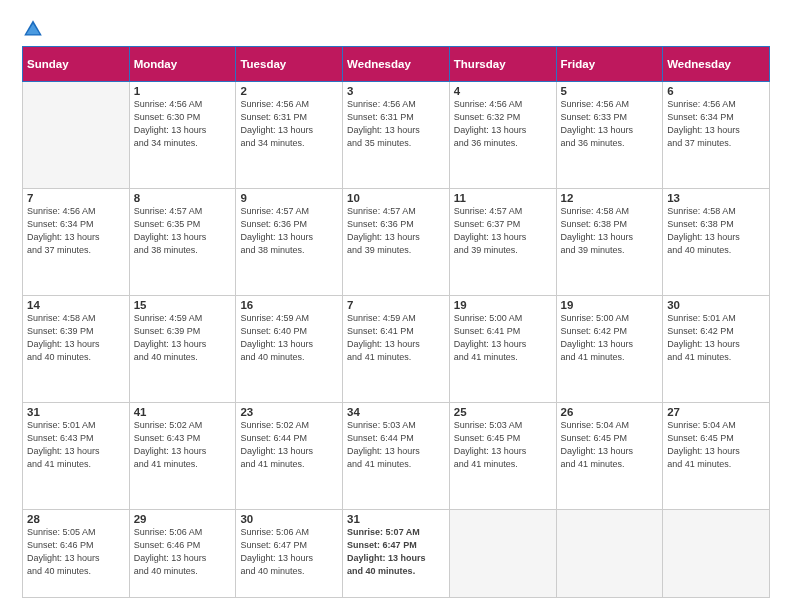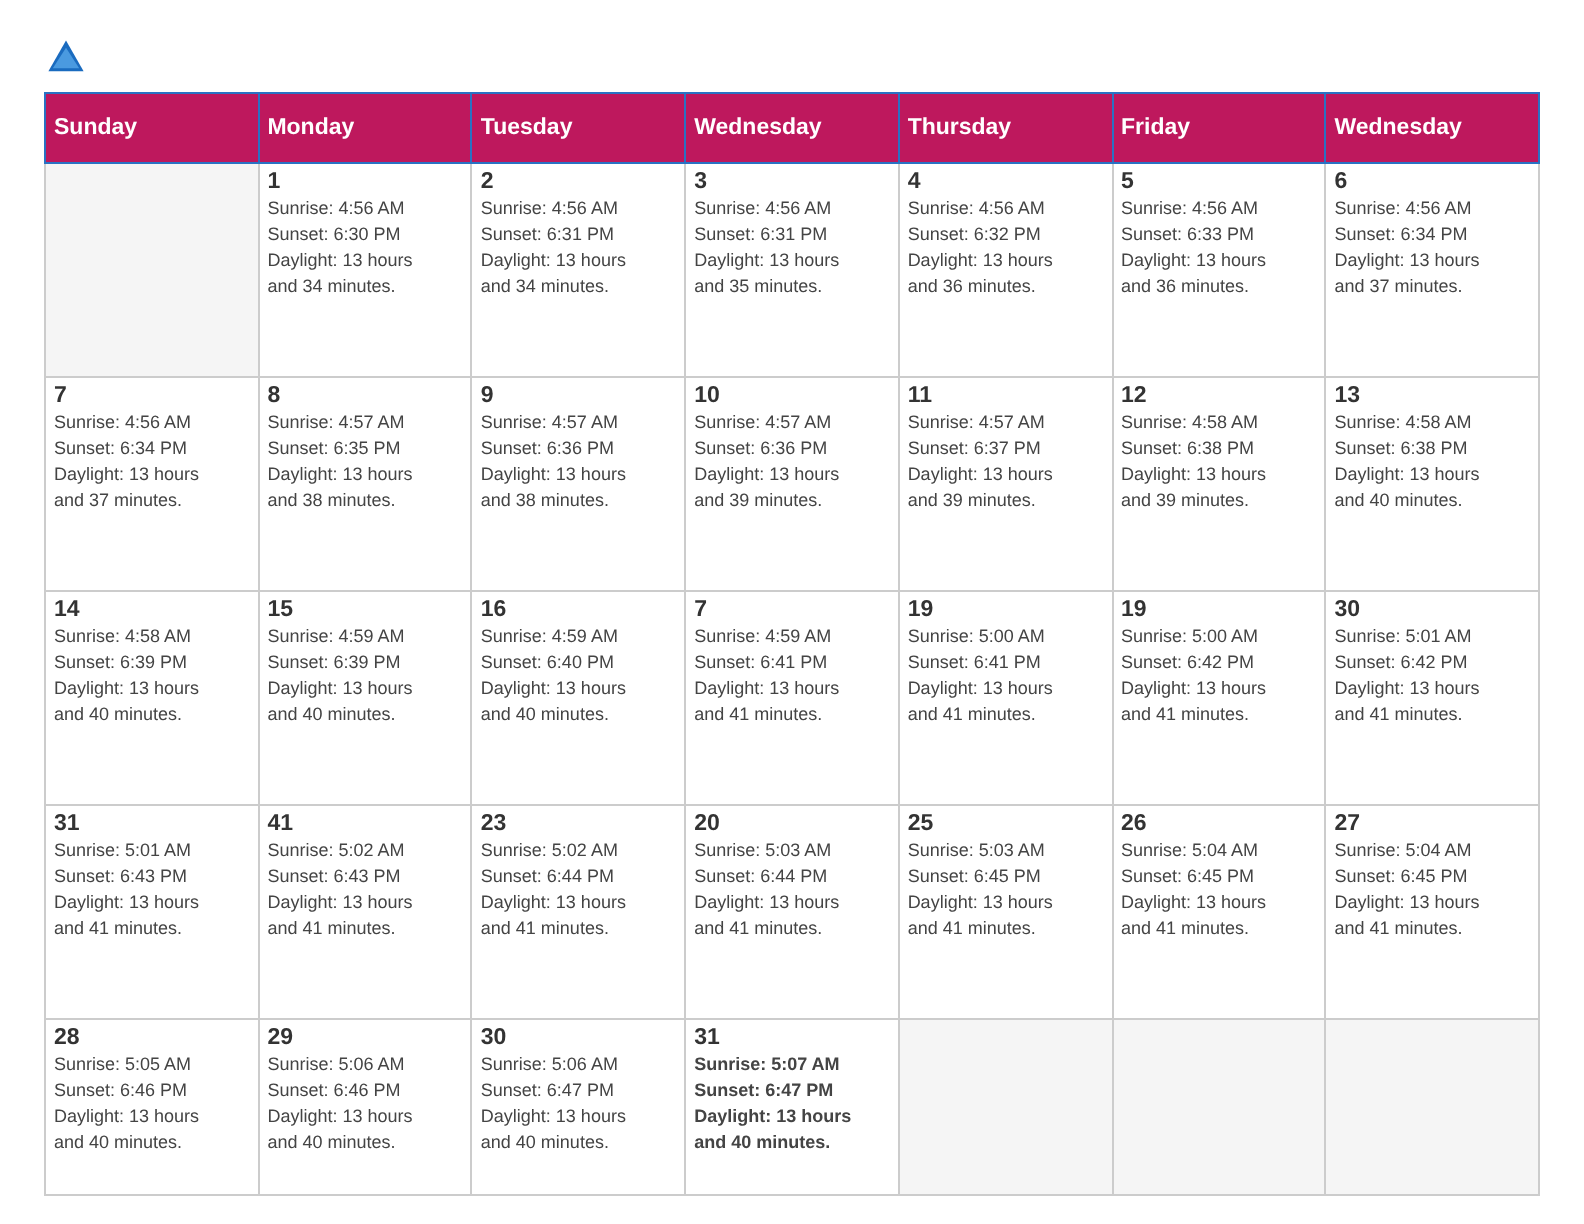--- a/index.html
+++ b/index.html
@@ -299,21 +299,21 @@
 and 41 minutes.</div>
           </td>
           <td>
             <span class="day-num">23</span>
             <div class="day-info" style="white-space: pre-line;">Sunrise: 5:02 AM
 Sunset: 6:44 PM
 Daylight: 13 hours
 and 41 minutes.</div>
           </td>
           <td>
-            <span class="day-num">20</span>
+            <span class="day-num">34</span>
             <div class="day-info" style="white-space: pre-line;">Sunrise: 5:03 AM
 Sunset: 6:44 PM
 Daylight: 13 hours
 and 41 minutes.</div>
           </td>
           <td>
             <span class="day-num">25</span>
             <div class="day-info" style="white-space: pre-line;">Sunrise: 5:03 AM
 Sunset: 6:45 PM
 Daylight: 13 hours

